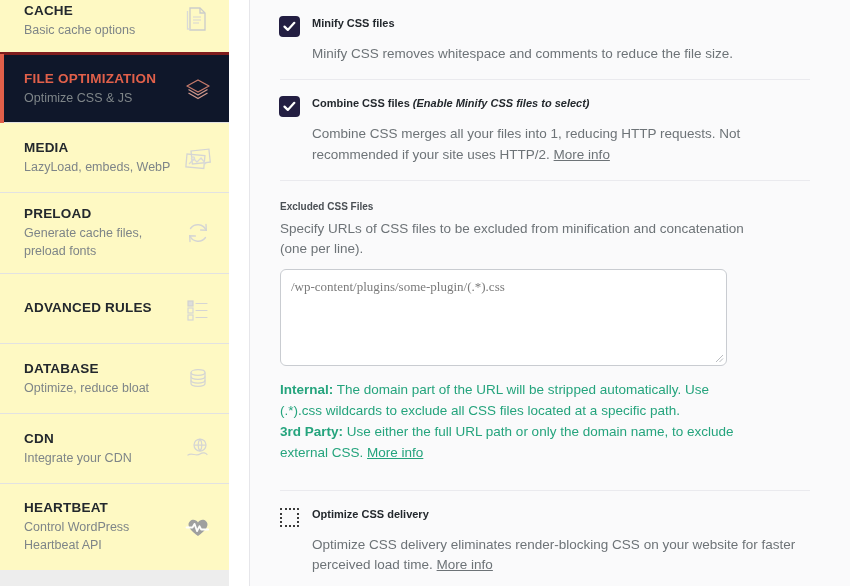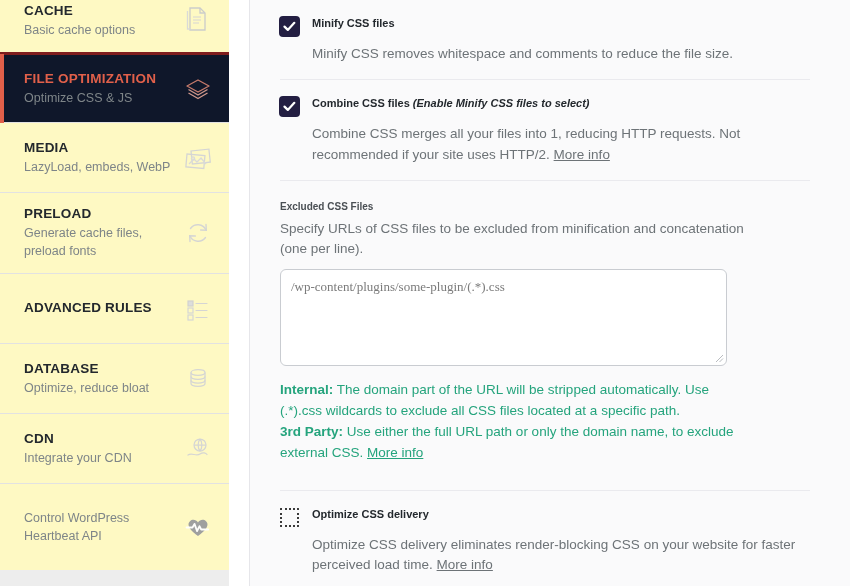--- a/index.html
+++ b/index.html
@@ -314,20 +314,21 @@
         <svg width="30" height="28" viewBox="0 0 30 28" fill="none" stroke="#d3d4d5" stroke-width="1.25">
           <circle cx="17" cy="10" r="6"></circle>
           <path d="M11 10h12M17 4c2.5 3 2.5 9 0 12M17 4c-2.5 3-2.5 9 0 12"></path>
           <path d="M5 20 c4-3 8 2 12-1 c3-2.2 6-1 7 .5" stroke-linecap="round"></path>
         </svg>
       </div>
     </div>
 
     <div class="nav-item" data-h="heartbeat">
       <div class="nav-text">
+        <div class="nav-title">HEARTBEAT</div>
         <div class="nav-sub">Control WordPress Heartbeat API</div>
       </div>
       <div class="nav-icon">
         <svg width="30" height="28" viewBox="0 0 30 28" fill="none">
           <path d="M15 23 C5 16 4 11 7 8.2 C9.6 5.8 13.3 6.8 15 9.5 C16.7 6.8 20.4 5.8 23 8.2 C26 11 25 16 15 23 Z" fill="#9a9c9e"></path>
           <path d="M3.5 14.5 h6 l2-3.6 2.6 7.2 2.4-5 1.7 3.4 h7" stroke="#ffffff" stroke-width="1.8" fill="none" stroke-linejoin="round" stroke-linecap="round"></path>
         </svg>
       </div>
     </div>
 

